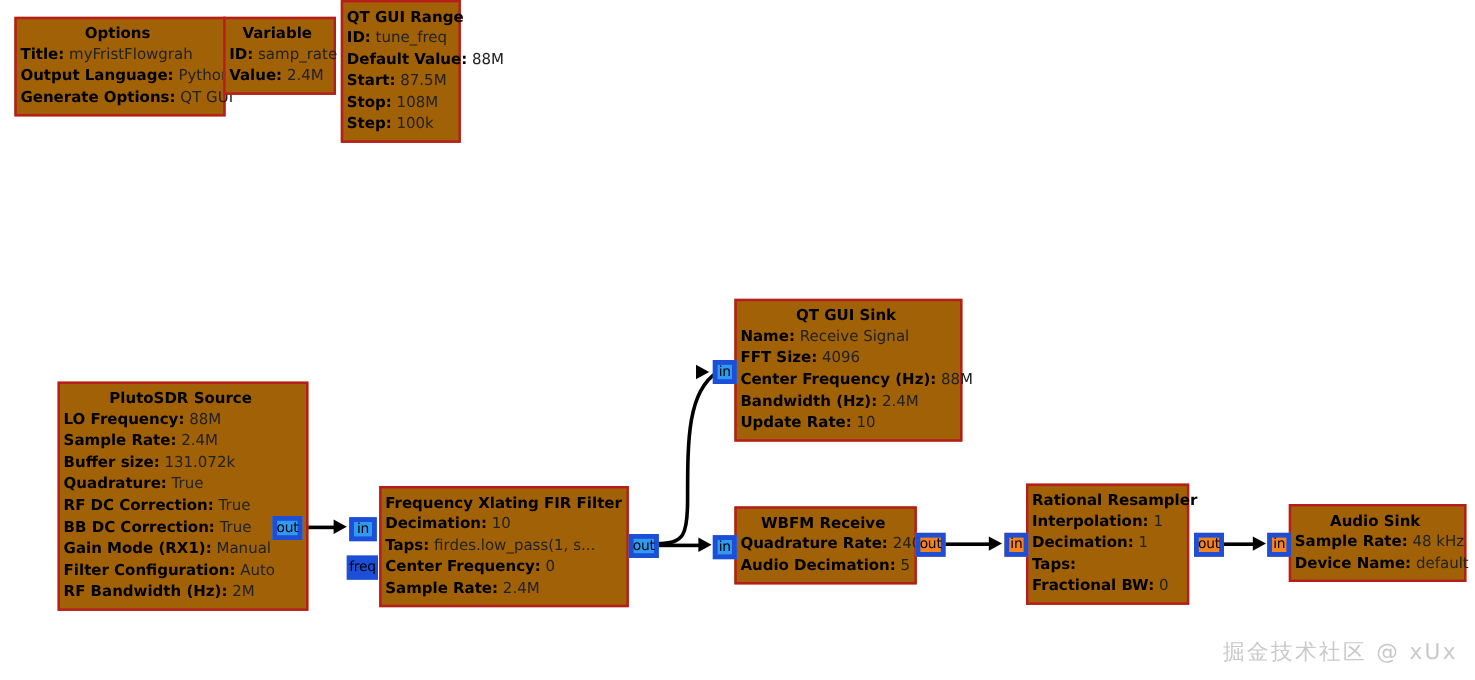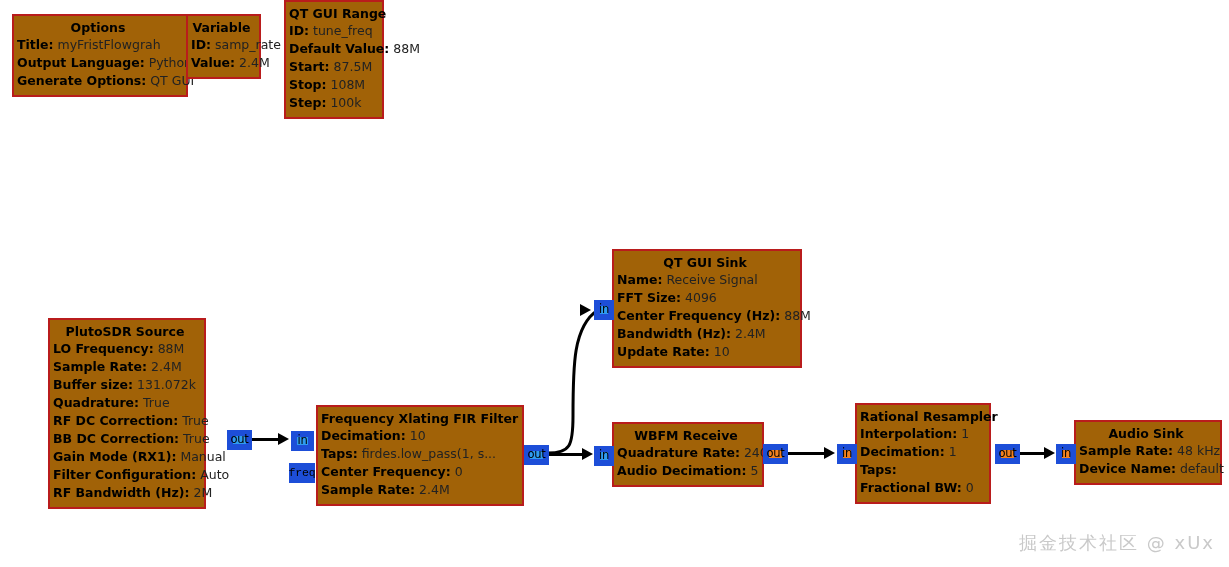--- a/index.html
+++ b/index.html
@@ -55,27 +55,27 @@
   
   .port {
     position: absolute;
     box-sizing: border-box;
     font-size: 11.5px;
     line-height: 1;
     display: flex;
     align-items: center;
     justify-content: center;
     color: #000;
-    border: 6px solid #1d4ed8;
+    border: 4px solid #1d4ed8;
     z-index: 8;
     letter-spacing: -0.2px;
   }
   .port.blue   { background: #2f9bf0; }
   .port.orange { background: #f4821f; }
-  .port.msg    { background: #1d4ed8; color: #000; font-family: Liberation Mono, monospace; }
+  .port.msg    { background: #1d4ed8; color: #000; }
 
   
   .wire {
     position: absolute;
     background: #000;
     height: 3px;
     z-index: 4;
   }
   .arrow {
     position: absolute;
@@ -121,21 +121,21 @@
     <div class="prop">
       <span class="k">Output Language:</span>
       <span class="v">Python</span>
     </div>
     <div class="prop">
       <span class="k">Generate Options:</span>
       <span class="v">QT GUI</span>
     </div>
   </div>
 
-  <div class="block" id="blk-variable" style="left:186px; top:14px; width:75px;">
+  <div class="block" id="blk-variable" style="left:186px; top:14px; width:94px;">
     <div class="block-title">Variable</div>
     <div class="prop">
       <span class="k">ID:</span>
       <span class="v">samp_rate</span>
     </div>
     <div class="prop">
       <span class="k">Value:</span>
       <span class="v">2.4M</span>
     </div>
   </div>
@@ -157,21 +157,21 @@
     <div class="prop">
       <span class="k">Stop:</span>
       <span class="v">108M</span>
     </div>
     <div class="prop">
       <span class="k">Step:</span>
       <span class="v">100k</span>
     </div>
   </div>
 
-  <div class="block" id="blk-pluto" style="left:48px; top:318px; width:158px;">
+  <div class="block" id="blk-pluto" style="left:48px; top:318px; width:209px;">
     <div class="block-title">PlutoSDR Source</div>
     <div class="prop">
       <span class="k">LO Frequency:</span>
       <span class="v">88M</span>
     </div>
     <div class="prop">
       <span class="k">Sample Rate:</span>
       <span class="v">2.4M</span>
     </div>
     <div class="prop">

